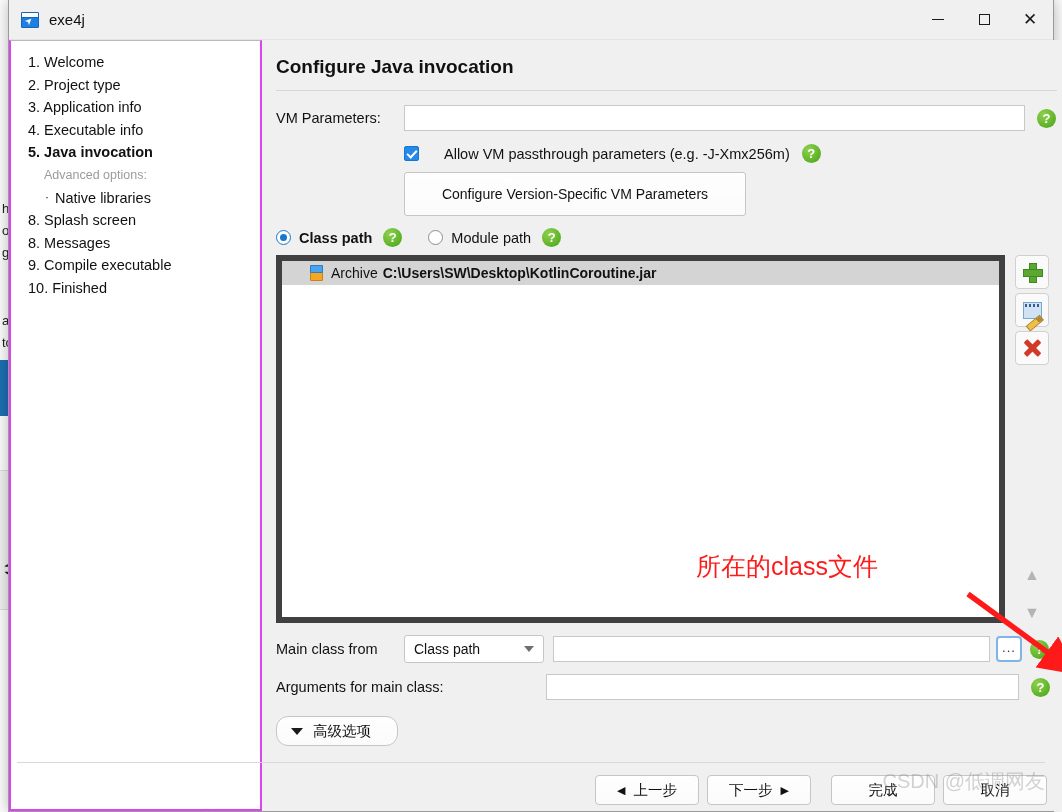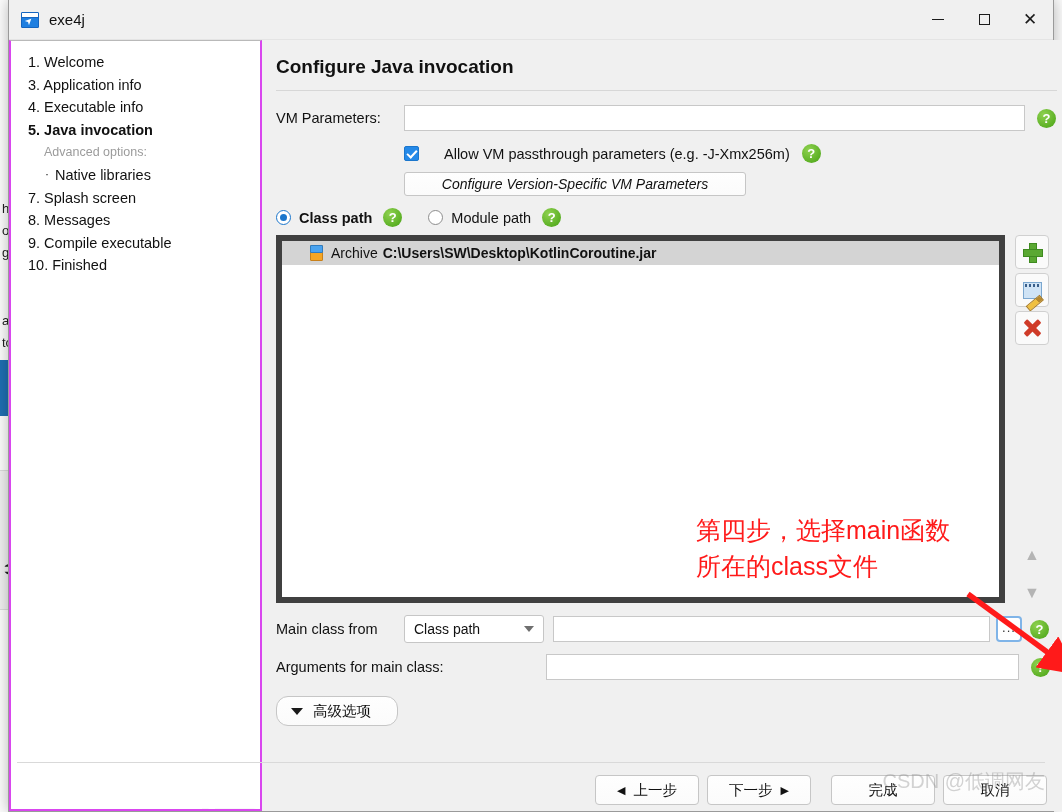--- a/index.html
+++ b/index.html
@@ -433,26 +433,27 @@
           <span class="glyph-close">✕</span>
         </div>
     </div>
   </div>
 
   <div class="wbody">
 
     <div class="sidebar">
       <div class="steps">
         <div class="step"><span>1. Welcome</span></div>
+        <div class="step"><span>2. Project type</span></div>
         <div class="step"><span>3. Application info</span></div>
         <div class="step"><span>4. Executable info</span></div>
         <div class="step current"><span>5. Java invocation</span></div>
         <div class="step adv-header"><span>Advanced options:</span></div>
         <div class="step sub"><span class="bullet">·</span><span>Native libraries</span></div>
-        <div class="step"><span>7. Splash screen</span></div>
+        <div class="step"><span>8. Splash screen</span></div>
         <div class="step"><span>8. Messages</span></div>
         <div class="step"><span>9. Compile executable</span></div>
         <div class="step"><span>10. Finished</span></div>
       </div>
       <div class="sidebar-watermark">exe4j</div>
     </div>
 
     <div class="main">
 
       <div class="page-title">Configure Java invocation</div>
@@ -464,21 +465,21 @@
         <span class="help" style="margin-left:12px;">?</span>
       </div>
 
       <div class="row" style="margin-top:13px; padding-left:128px;">
         <span class="cbox"></span>
         <span class="lbl" style="margin-left:25px;">Allow VM passthrough parameters (e.g. -J-Xmx256m)</span>
         <span class="help" style="margin-left:12px;">?</span>
       </div>
 
       <div class="row" style="margin-top:9px; padding-left:128px;">
-        <button class="btn" style="width:342px;height:24px;font-style:italic;">Configure Version-Specific VM Parameters</button>
+        <button class="btn" style="width:342px;height:44px;">Configure Version-Specific VM Parameters</button>
       </div>
 
       <div class="row" style="margin-top:12px; gap:0;">
         <span class="radio on"></span>
         <span class="lbl" style="margin-left:8px;font-weight:600;">Class path</span>
         <span class="help" style="margin-left:11px;">?</span>
         <span class="radio" style="margin-left:26px;"></span>
         <span class="lbl" style="margin-left:8px;">Module path</span>
         <span class="help" style="margin-left:11px;">?</span>
       </div>
@@ -530,21 +531,20 @@
         </div>
 
         <div class="row" style="margin-top:16px;">
           <button class="btn adv-btn">
             <span class="tri"></span>
             <span>高级选项</span>
           </button>
         </div>
       </div>
 
-      <div class="annot" style="left:434px; top:472px;">第四步，选择main函数</div>
       <div class="annot" style="left:434px; top:508px;">所在的class文件</div>
       <svg class="annot-arrow" style="left:700px; top:548px;" width="120" height="90" viewBox="0 0 120 90">
         <defs>
           <marker id="ah" markerWidth="7" markerHeight="7" refX="2.5" refY="3.5" orient="auto">
             <path d="M0,0 L7,3.5 L0,7 z" fill="#ff1a1a"></path>
           </marker>
         </defs>
         <line x1="6" y1="6" x2="96" y2="72" stroke="#ff1a1a" stroke-width="5.5" marker-end="url(#ah)"></line>
       </svg>
 

